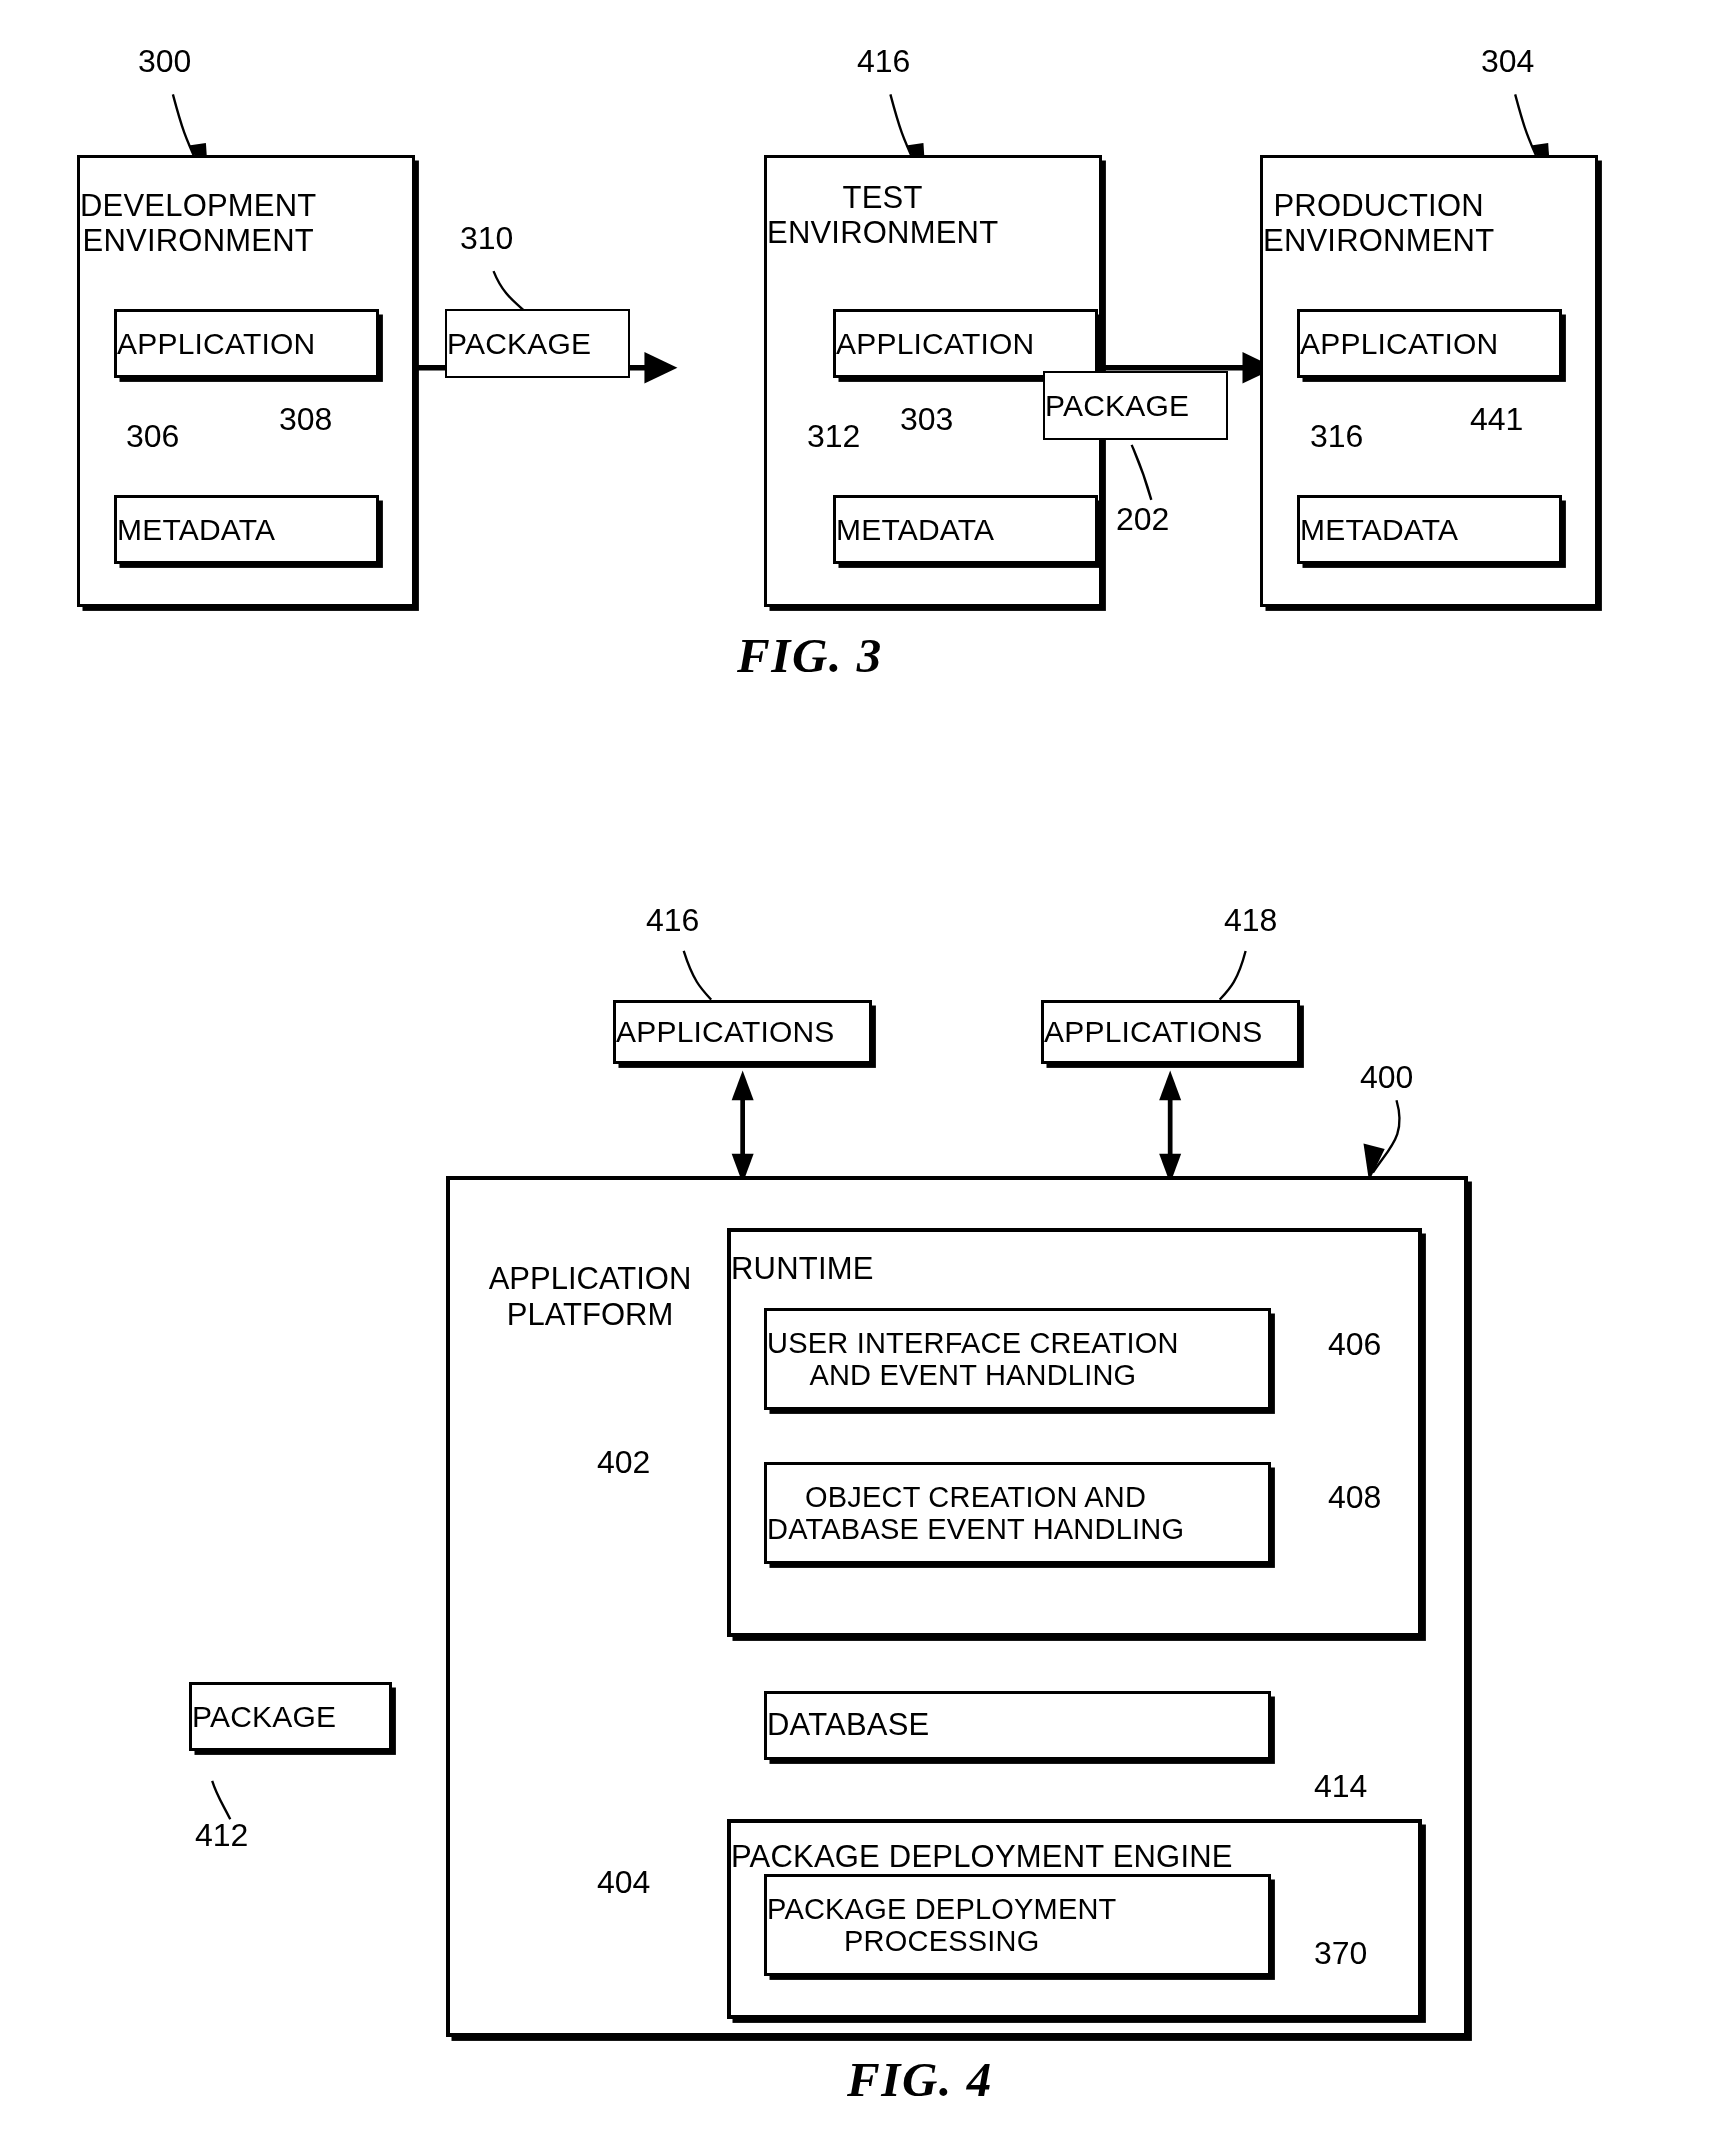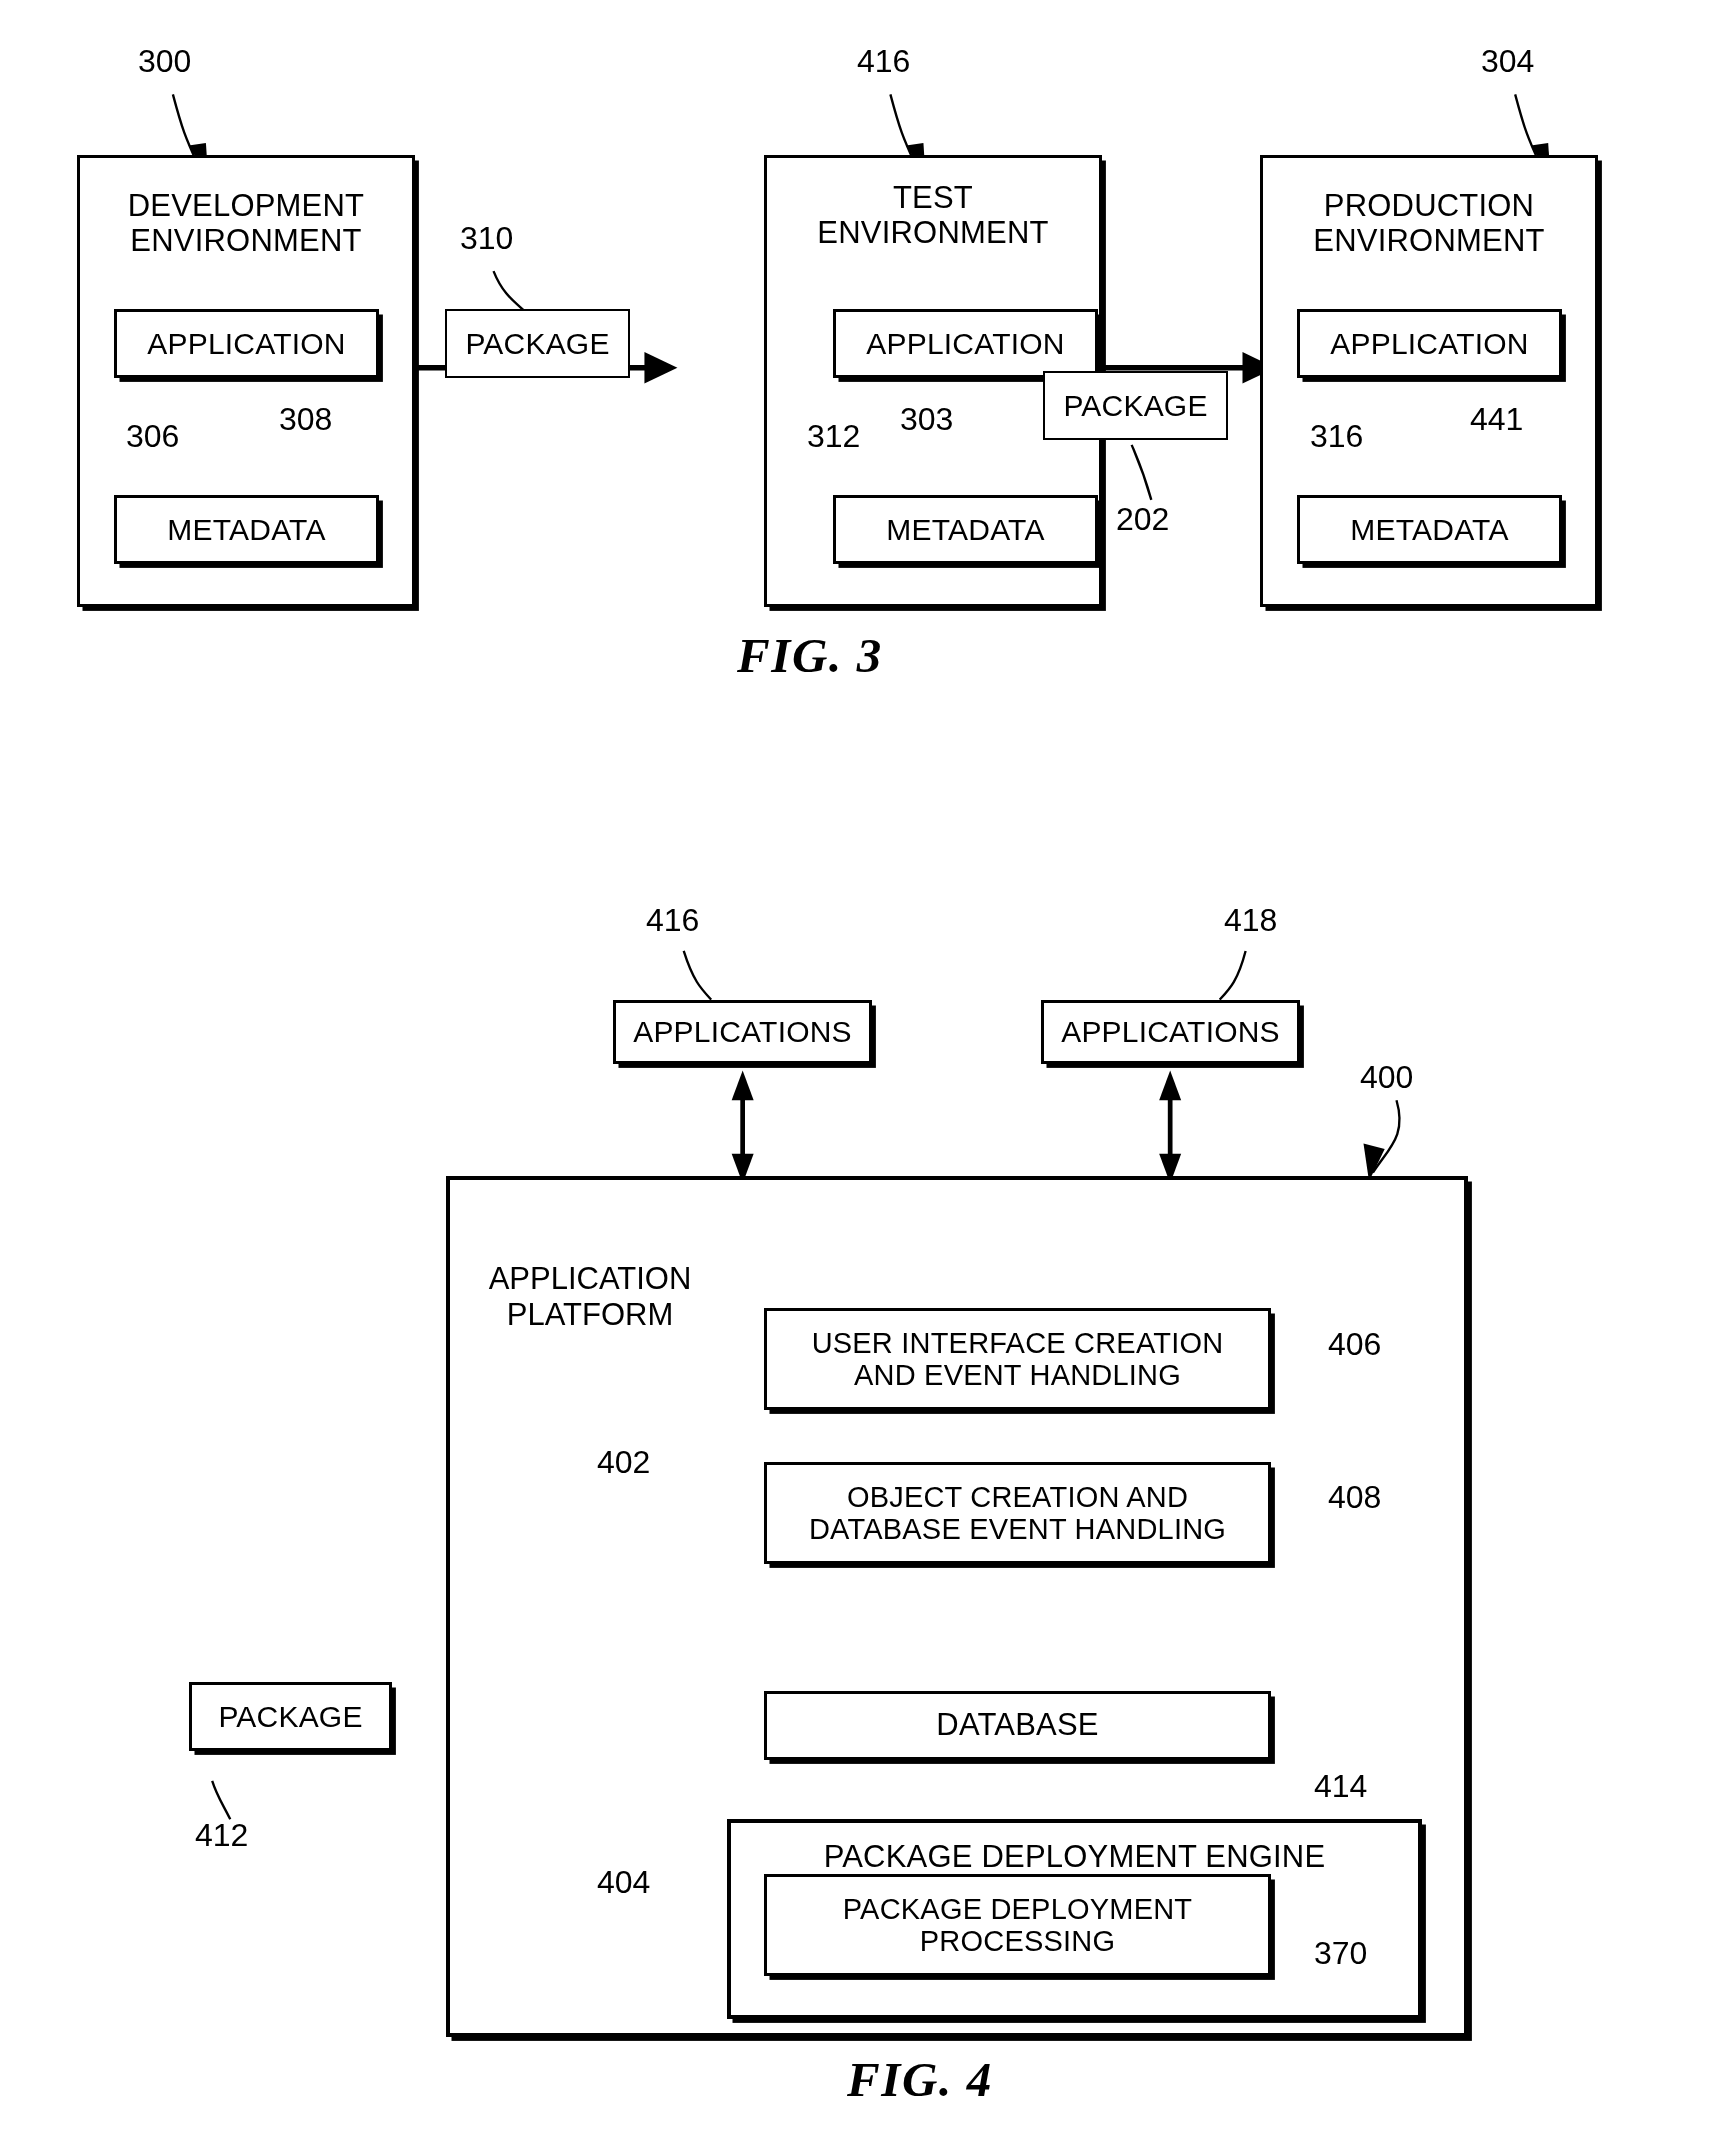--- a/index.html
+++ b/index.html
@@ -25,21 +25,21 @@
   }
 
   
   .box {
     position: absolute;
     box-sizing: border-box;
     background: #ffffff;
     border: 3.9px solid #000;
     display: flex;
     align-items: center;
-    justify-content: center;
+    justify-content: flex-start;
     text-align: center;
     line-height: 1.12;
   }
   
   .shadow {
     box-shadow: 4.7px 4.7px 0 -0.8px #000;
   }
   .box-flat {
     border: 3.1px solid #000;
     box-shadow: none;
@@ -237,20 +237,23 @@
   <div class="box shadow" style="left:1041px; top:1000px; width:259px; height:64px; font-size:30px;">
     <span class="lbl">APPLICATIONS</span>
   </div>
 
   <div class="box shadow" style="left:446px; top:1176px; width:1022px; height:861px; border-width:4.7px;"></div>
 
   <div style="position:absolute; left:472px; top:1261px; width:236px; font-size:31px;
               text-align:center; line-height:1.15; white-space:pre-line;">APPLICATION
 PLATFORM</div>
 
+  <div class="box shadow" style="left:727px; top:1228px; width:695px; height:409px; padding-top:20.4px; align-items:flex-start; border-width:4.7px;">
+    <span class="lbl" style="font-size:31px;">RUNTIME</span>
+  </div>
 
   <div class="box shadow" style="left:764px; top:1308px; width:507px; height:102px; font-size:29px;">
     <span class="lbl">USER INTERFACE CREATION
 AND EVENT HANDLING</span>
   </div>
 
   <div class="box shadow" style="left:764px; top:1462px; width:507px; height:102px; font-size:29px;">
     <span class="lbl">OBJECT CREATION AND
 DATABASE EVENT HANDLING</span>
   </div>

